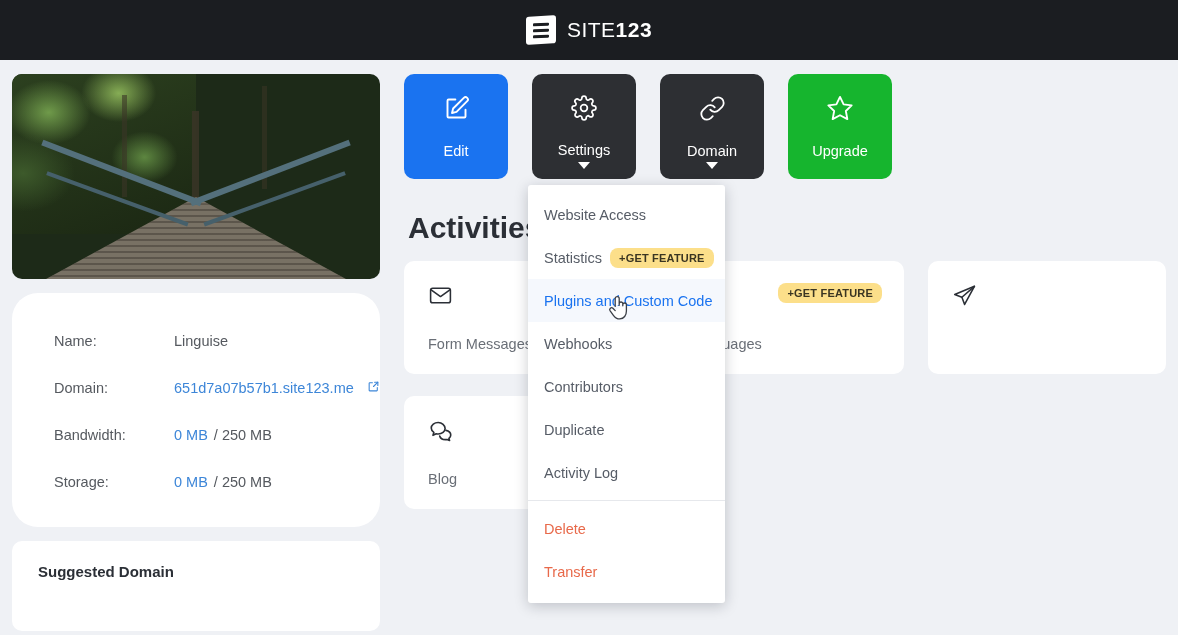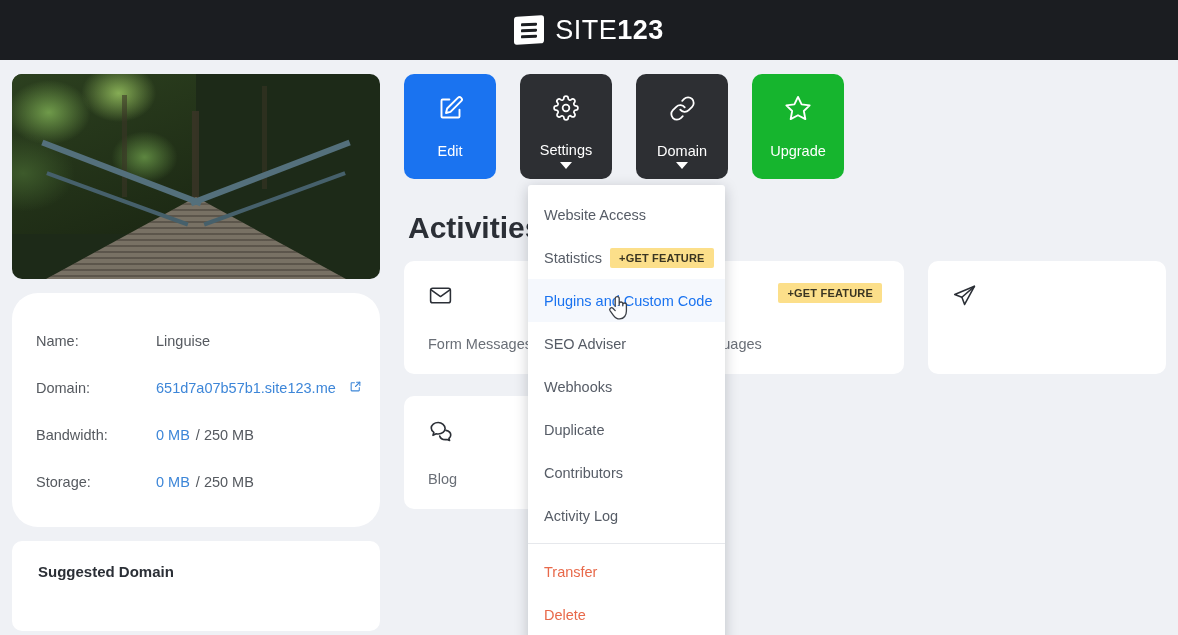--- a/index.html
+++ b/index.html
@@ -43,21 +43,21 @@
     transform: skewY(-3deg);
   }
   .brand-mark i {
     display: block;
     width: 16px;
     height: 3px;
     background: #1b1d21;
     border-radius: 1px;
   }
   .brand-text {
-    font-size: 27px;
+    font-size: 21px;
     letter-spacing: .5px;
     color: #ffffff;
     font-weight: 400;
   }
   .brand-text b { font-weight: 700; }
 
   
   .page {
     position: relative;
     padding: 14px 12px 0 12px;
@@ -158,21 +158,21 @@
 
   
   .card {
     background: #ffffff;
     border-radius: 10px;
   }
 
   
   .info-card {
     margin-top: 14px;
-    padding: 24px 26px 22px 24px;
+    padding: 24px 26px 22px 42px;
     border-radius: 26px;
   }
   .info-row {
     display: flex;
     align-items: center;
     height: 47px;
   }
   .info-label {
     width: 120px;
     flex: 0 0 120px;
@@ -207,21 +207,21 @@
     color: #2b2f36;
   }
 
   
   .actions {
     display: flex;
     gap: 24px;
     padding-left: 6px;
   }
   .action-btn {
-    width: 92px;
+    width: 104px;
     height: 105px;
     border-radius: 10px;
     display: flex;
     flex-direction: column;
     align-items: center;
     justify-content: center;
     gap: 18px;
     color: #ffffff;
     cursor: pointer;
     border: none;
@@ -272,21 +272,21 @@
   .tile .tile-label { font-size: 14.5px; color: #6a6f77; }
   .tiles-row.second { margin-top: 22px; }
 
   .badge {
     background: #fcdf8a;
     color: #3a3522;
     font-size: 11px;
     font-weight: 700;
     letter-spacing: .2px;
     padding: 4px 9px;
-    border-radius: 2px;
+    border-radius: 8px;
     white-space: nowrap;
   }
   .tile .badge {
     position: absolute;
     top: 22px;
     right: 22px;
   }
 
   
   .dropdown {
@@ -524,48 +524,45 @@
 
   <div class="menu-item">
     <span>Statistics</span>
     <span class="badge">+GET FEATURE</span>
   </div>
 
   <div class="menu-item active">
     <span>Plugins and Custom Code</span>
   </div>
 
-  <div class="menu-item">
-    <span>SEO Adviser</span>
-  </div>
 
   <div class="menu-item">
     <span>Webhooks</span>
   </div>
 
   <div class="menu-item">
+    <span>Contributors</span>
+  </div>
+
+  <div class="menu-item">
     <span>Duplicate</span>
-  </div>
-
-  <div class="menu-item">
-    <span>Contributors</span>
   </div>
 
   <div class="menu-item">
     <span>Activity Log</span>
   </div>
 
   <div class="menu-sep"></div>
 
   <div class="menu-item danger">
+    <span>Delete</span>
+  </div>
+
+  <div class="menu-item danger">
     <span>Transfer</span>
-  </div>
-
-  <div class="menu-item danger">
-    <span>Delete</span>
   </div>
 
 </div>
 
 <div class="cursor">
   <svg width="22" height="28" viewBox="0 0 22 28" fill="none">
     <path d="M7.2 12.4V4.6a2 2 0 0 1 4 0v6.2M11.2 11.3v-1.5a1.8 1.8 0 0 1 3.6 0v1.7M14.8 11.8v-1a1.8 1.8 0 0 1 3.6 0v6.1c0 4.3-2.4 8-6.6 8-3.4 0-4.8-1.4-6.4-3.6L2 16.6a1.9 1.9 0 0 1 2.9-2.4l2.3 2.4" fill="#ffffff" stroke="#3b3f46" stroke-width="1.3" stroke-linecap="round" stroke-linejoin="round"></path>
   </svg>
 </div>
 

